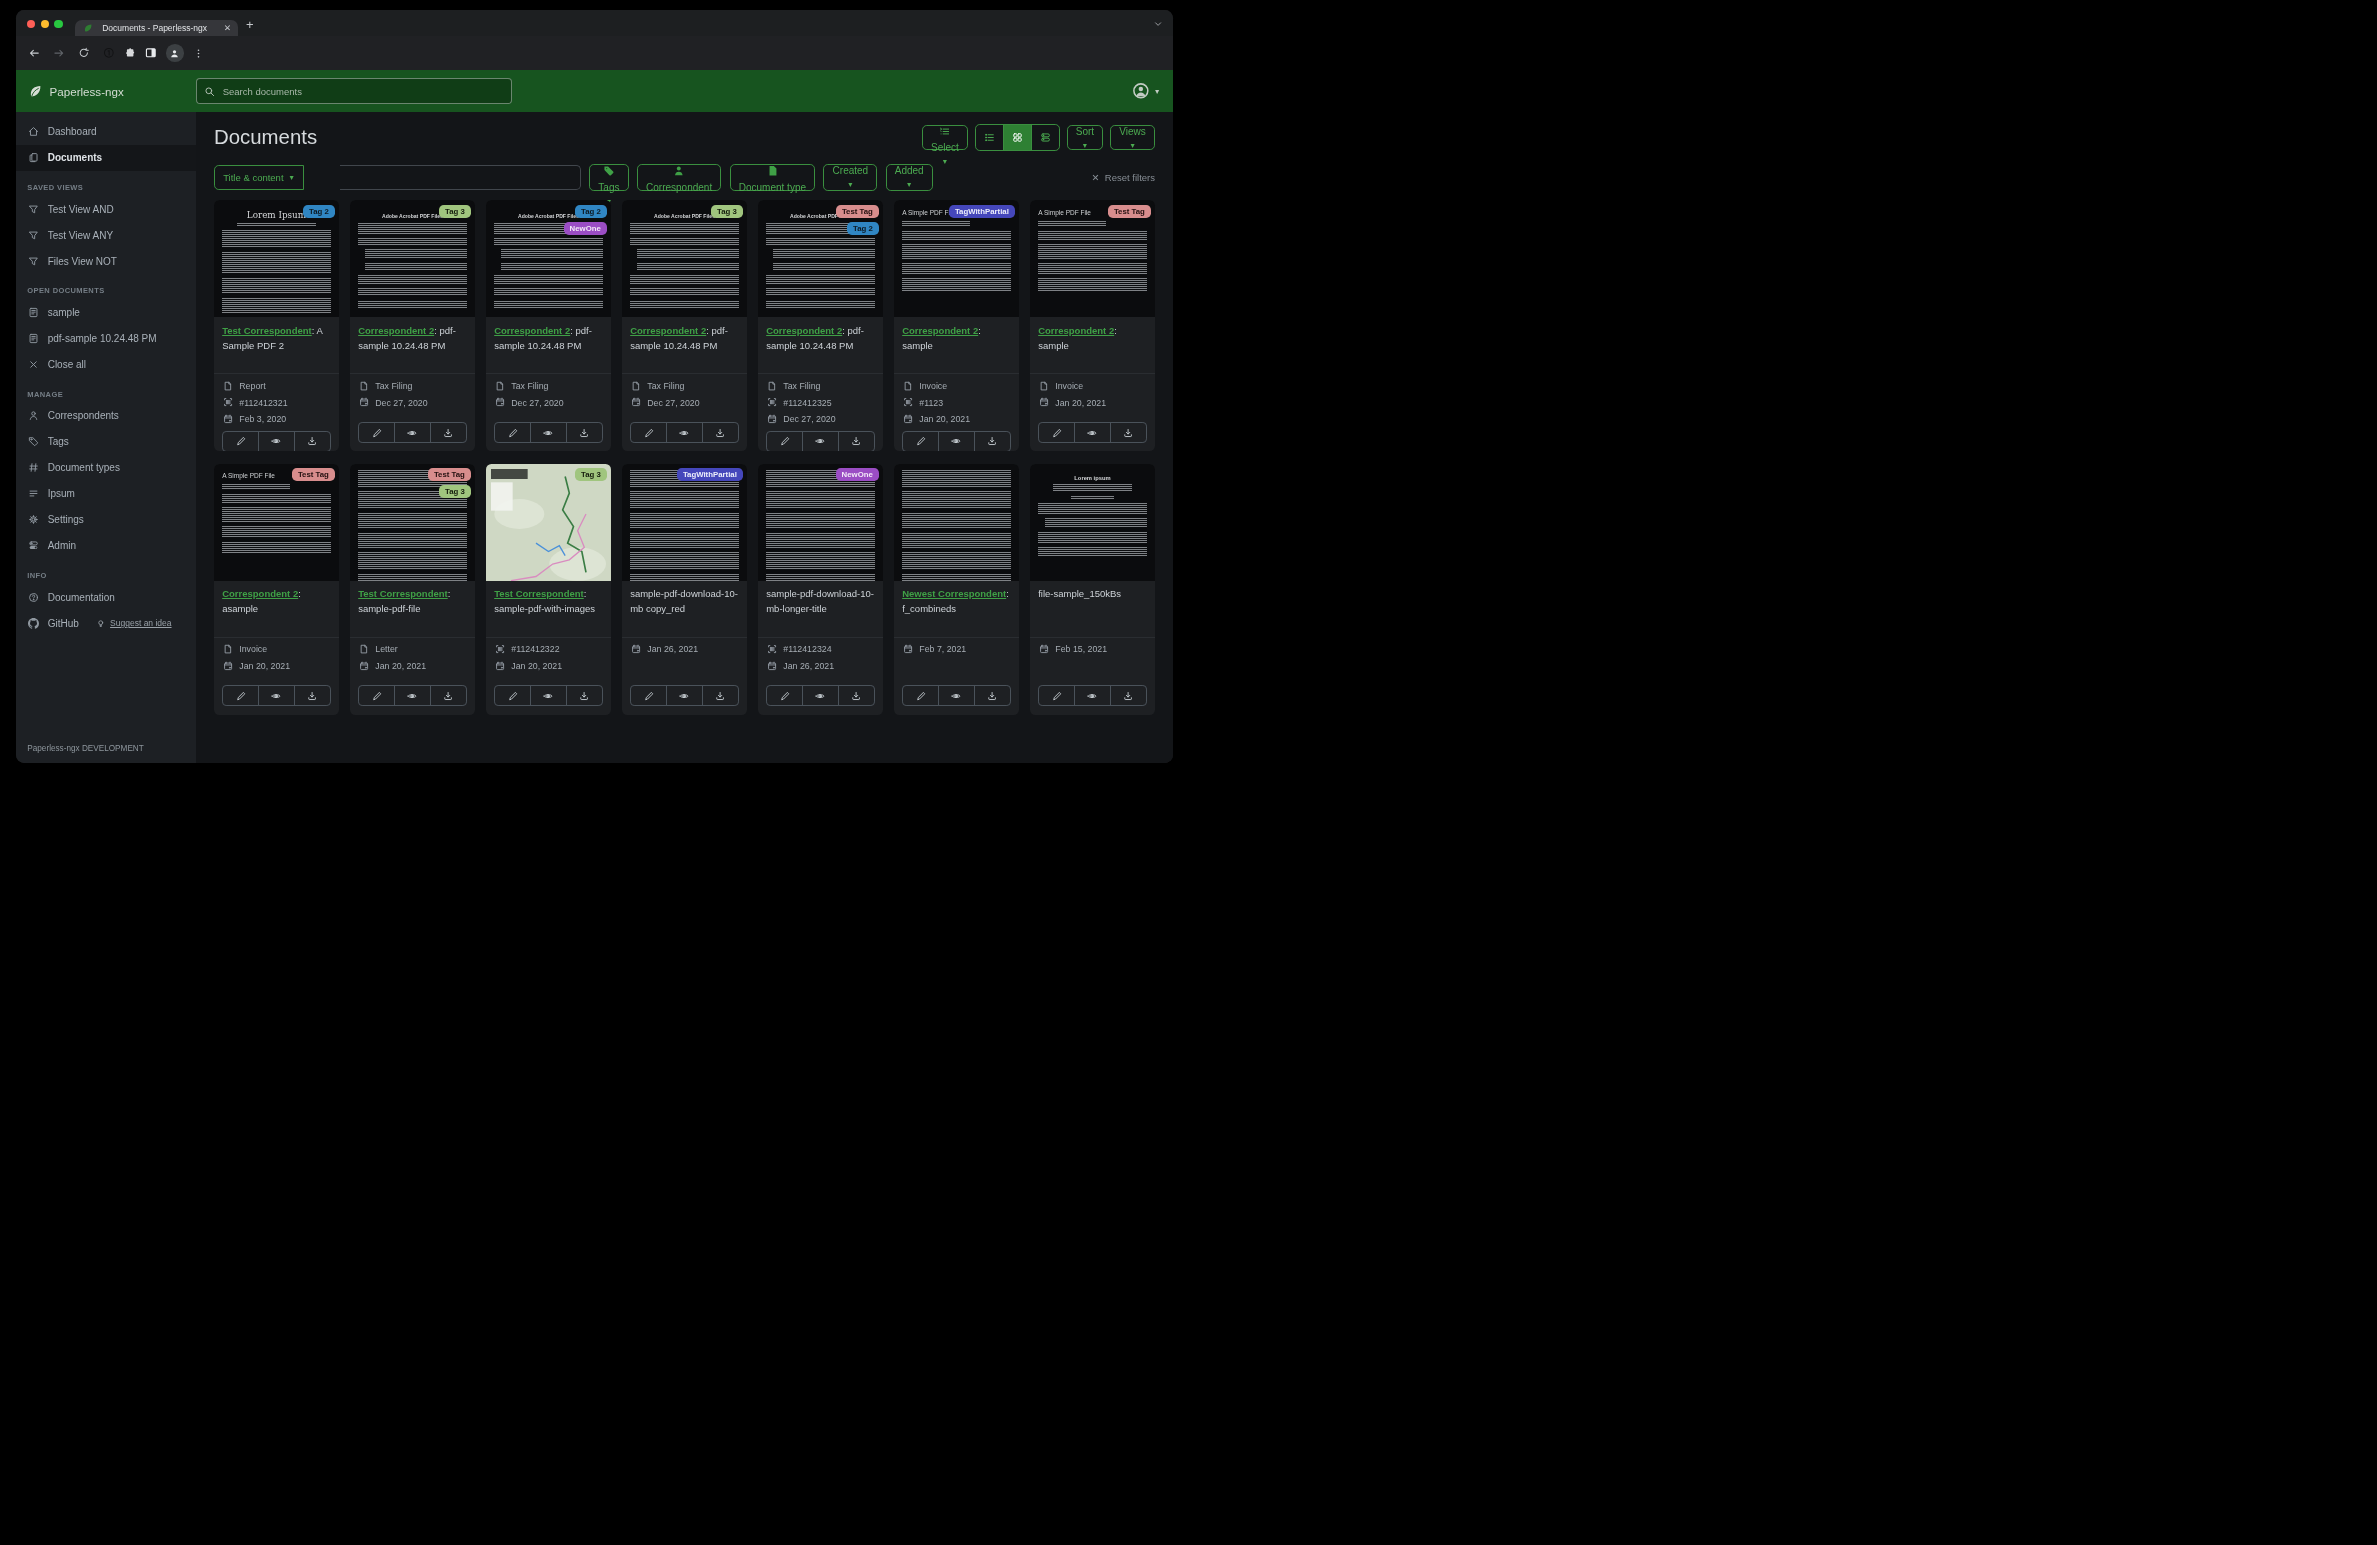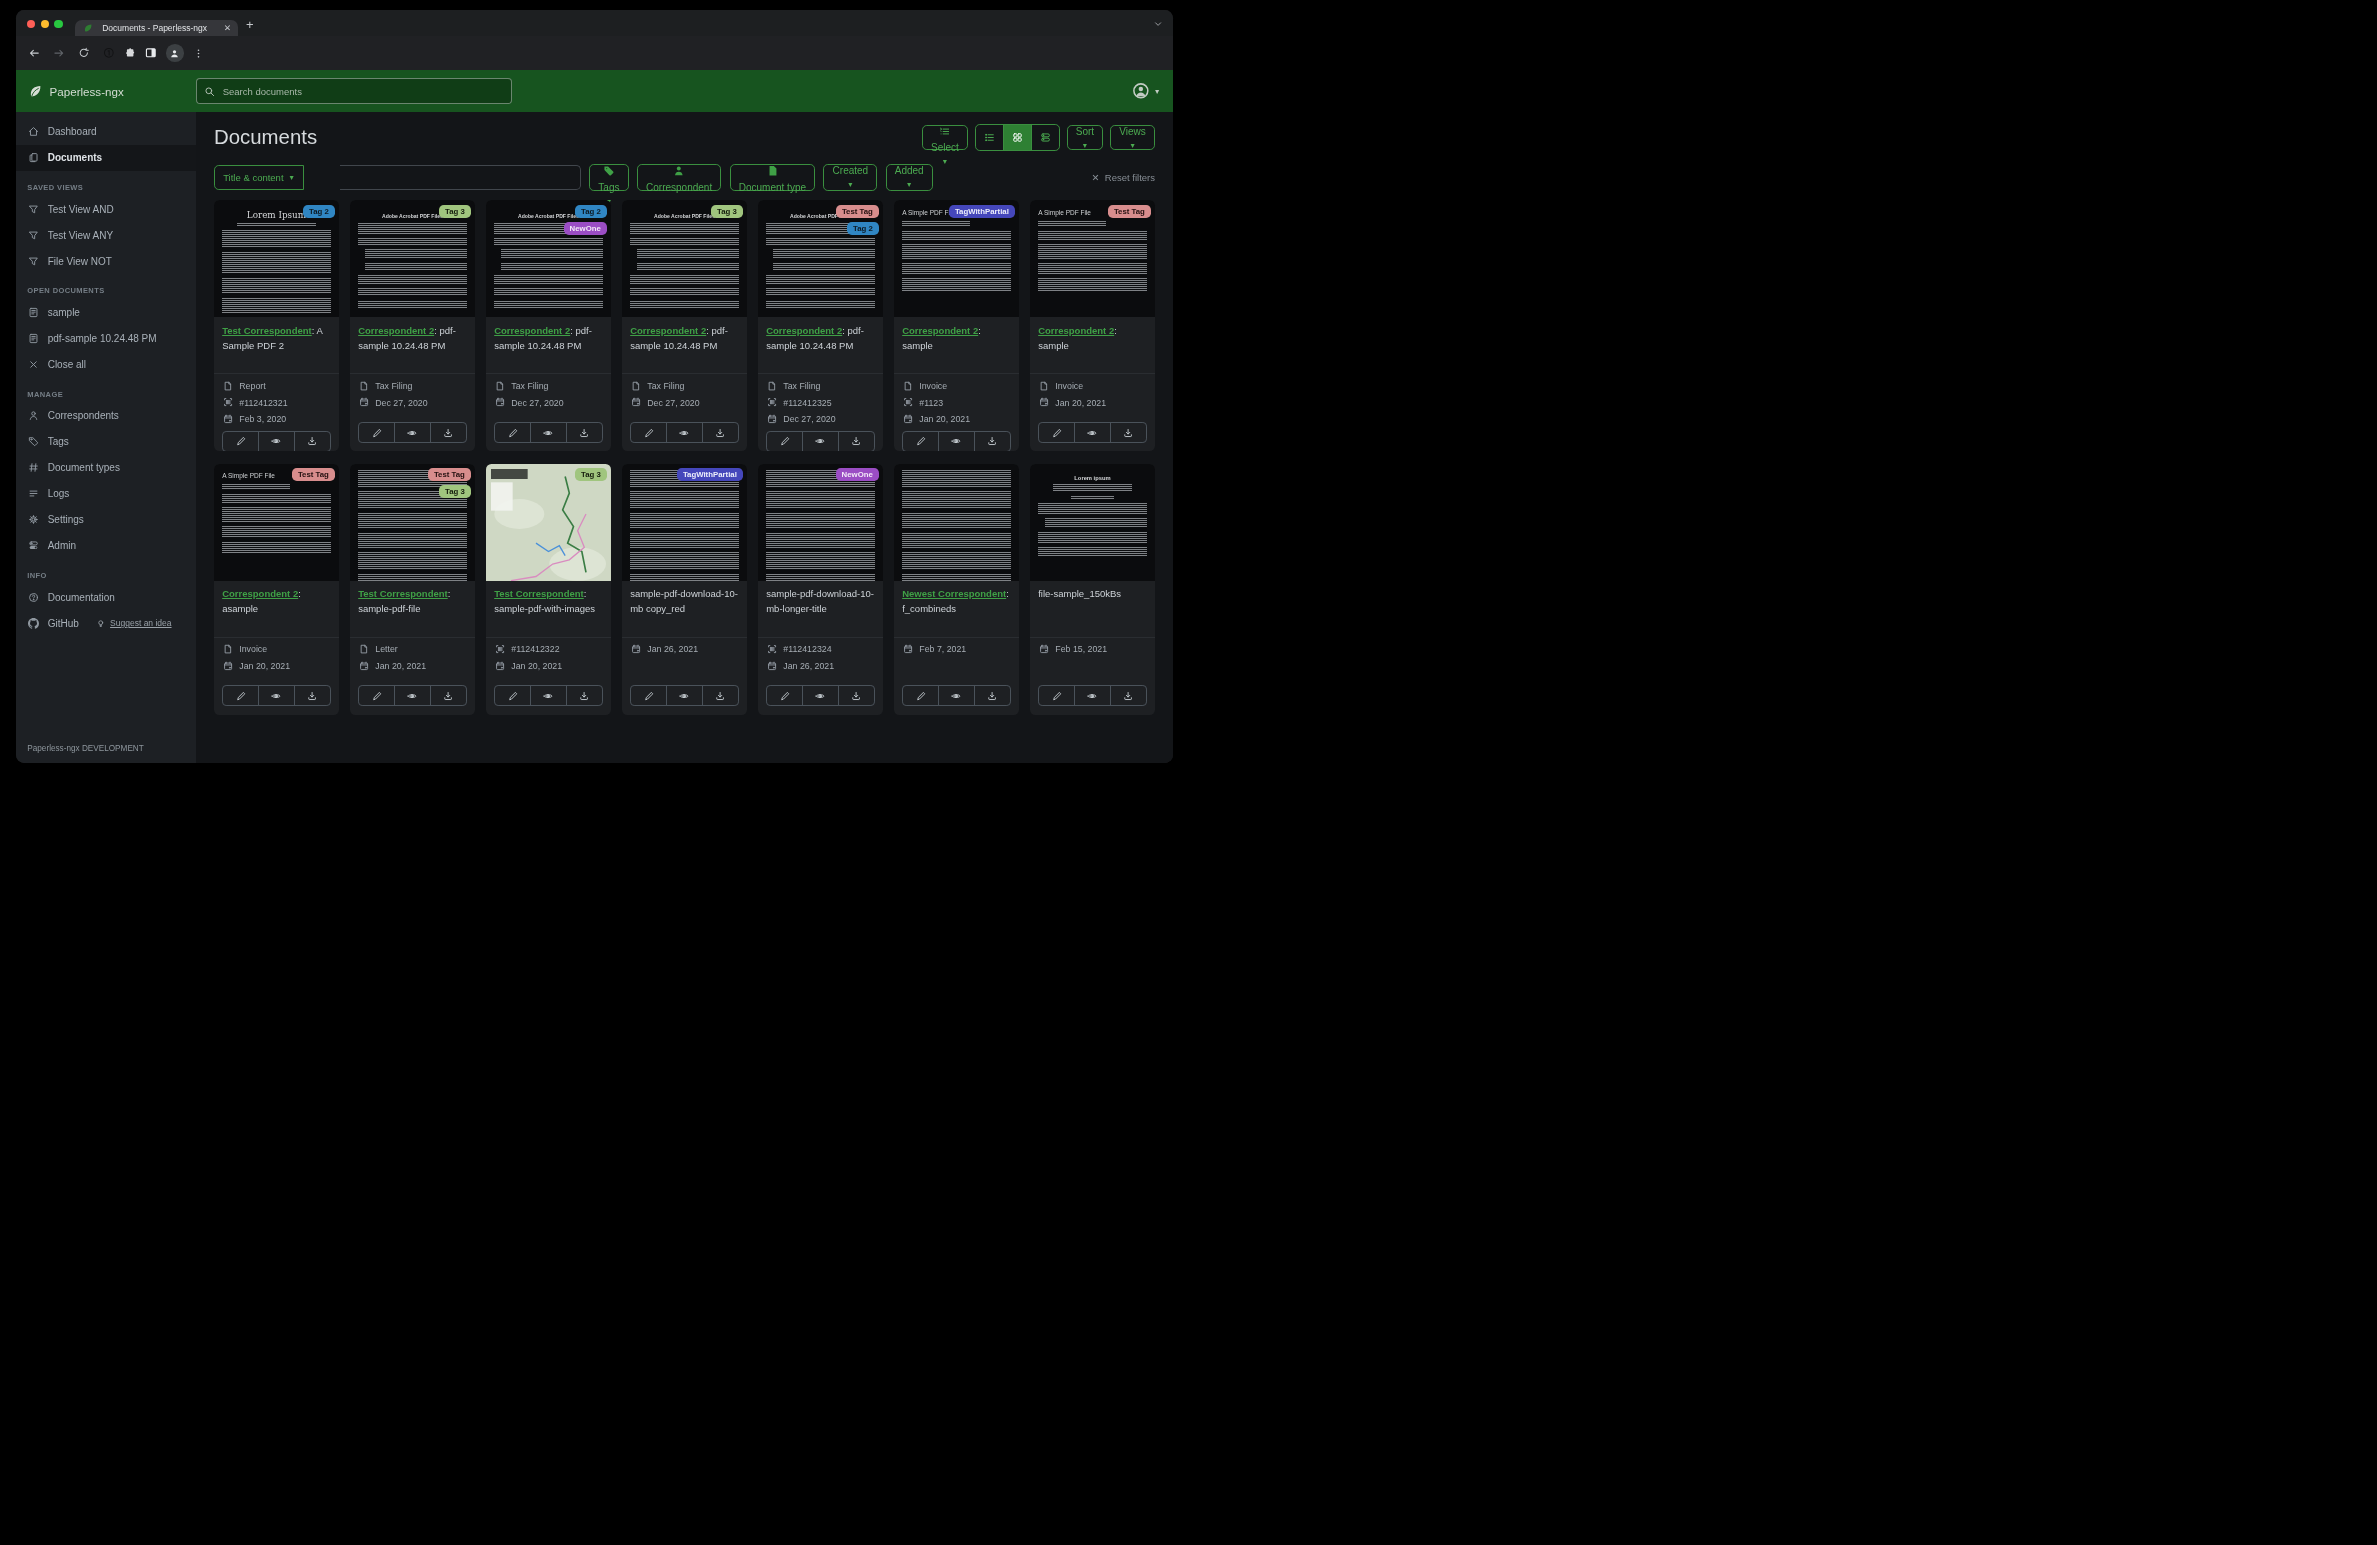--- a/index.html
+++ b/index.html
@@ -249,21 +249,21 @@
             </svg>
           </span>
           <span>Test View ANY</span>
         </div>
         <div class="side-item">
           <span class="sicon">
             <svg width="11" height="11" viewBox="0 0 16 16" fill="none" stroke="currentColor" stroke-width="1.4" stroke-linecap="round" stroke-linejoin="round">
               <path d="M2.5 3h11L9.7 8.2v4.6L6.3 11V8.2Z"></path>
             </svg>
           </span>
-          <span>File View NOT</span>
+          <span>Files View NOT</span>
         </div>
         <div class="side-header">OPEN DOCUMENTS</div>
         <div class="side-item">
           <span class="sicon">
             <svg width="11" height="11" viewBox="0 0 16 16" fill="none" stroke="currentColor" stroke-width="1.4" stroke-linecap="round" stroke-linejoin="round">
               <rect x="3" y="2" width="10" height="12" rx="1.3"></rect>
               <path d="M5.5 5h5M5.5 7.5h5M5.5 10h3"></path>
             </svg>
           </span>
           <span>sample</span>
@@ -311,21 +311,21 @@
             </svg>
           </span>
           <span>Document types</span>
         </div>
         <div class="side-item">
           <span class="sicon">
             <svg width="11" height="11" viewBox="0 0 16 16" fill="none" stroke="currentColor" stroke-width="1.4" stroke-linecap="round" stroke-linejoin="round">
               <path d="M3 4.5h10M3 8h10M3 11.5h5.5"></path>
             </svg>
           </span>
-          <span>Logs</span>
+          <span>Ipsum</span>
         </div>
         <div class="side-item">
           <span class="sicon">
             <svg width="11" height="11" viewBox="0 0 16 16" fill="none" stroke="currentColor" stroke-width="1.4" stroke-linecap="round" stroke-linejoin="round">
               <circle cx="8" cy="8" r="2.1"></circle>
               <circle cx="8" cy="8" r="4.1"></circle>
               <path d="M8 2.4v1.6M8 12v1.6M2.4 8H4M12 8h1.6M4 4l1.1 1.1M12 12l-1.1-1.1M4 12l1.1-1.1M12 4l-1.1 1.1"></path>
             </svg>
           </span>
           <span>Settings</span>

